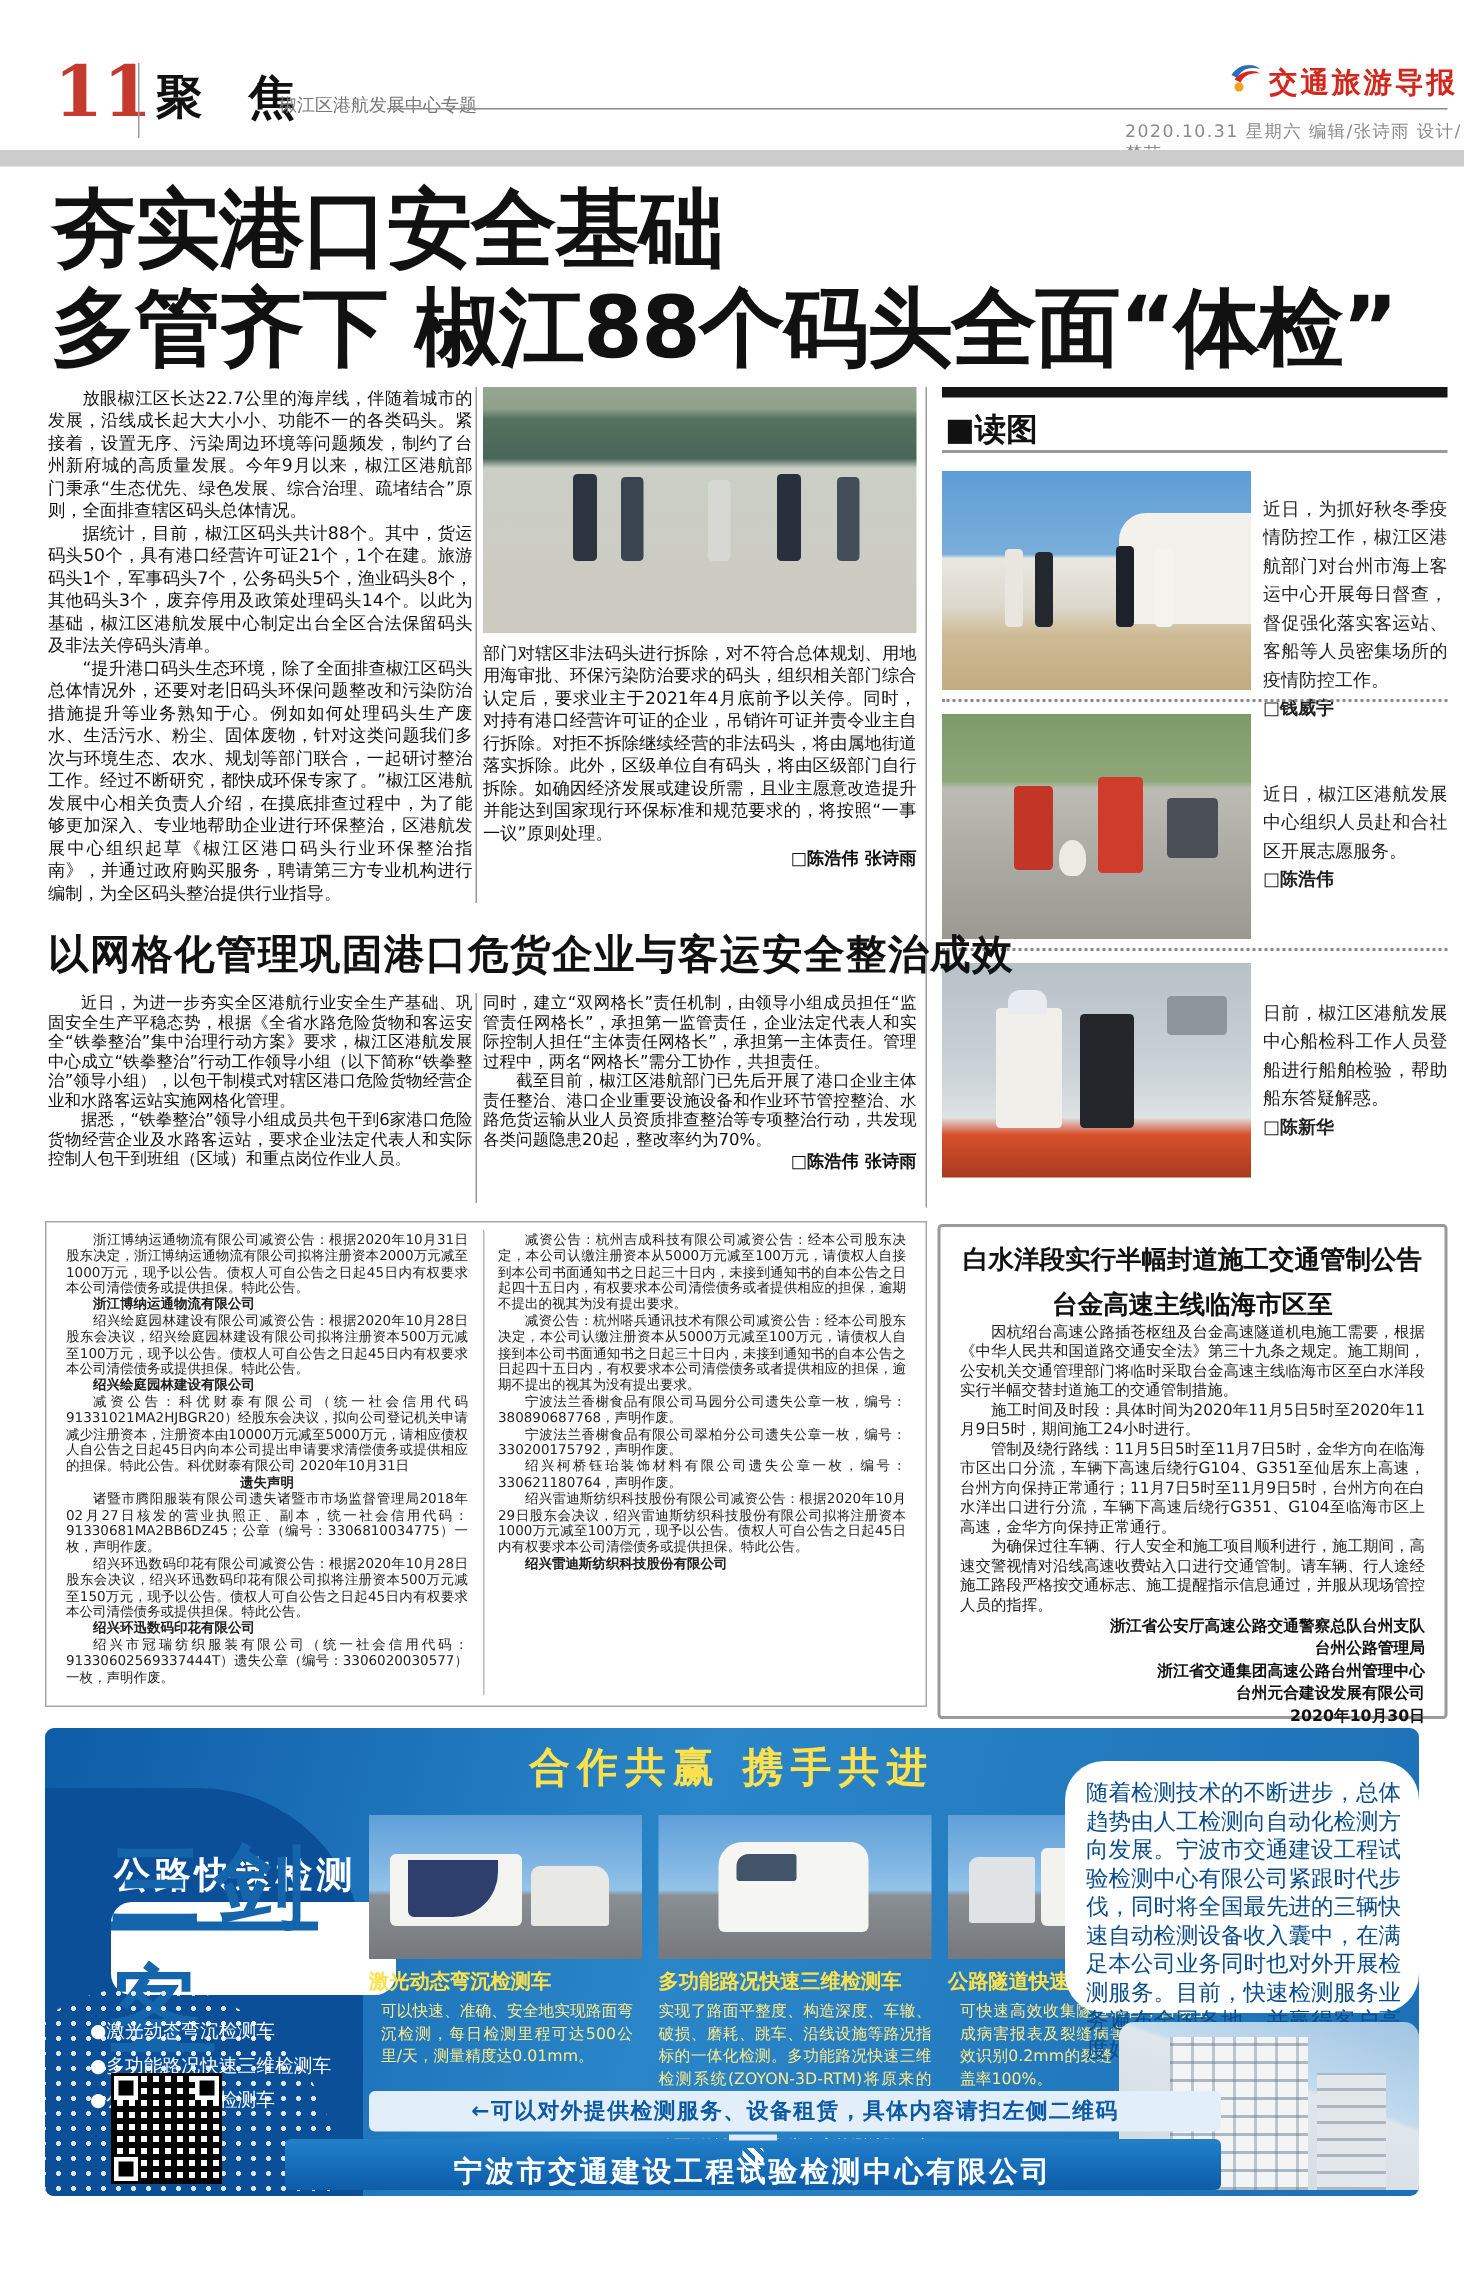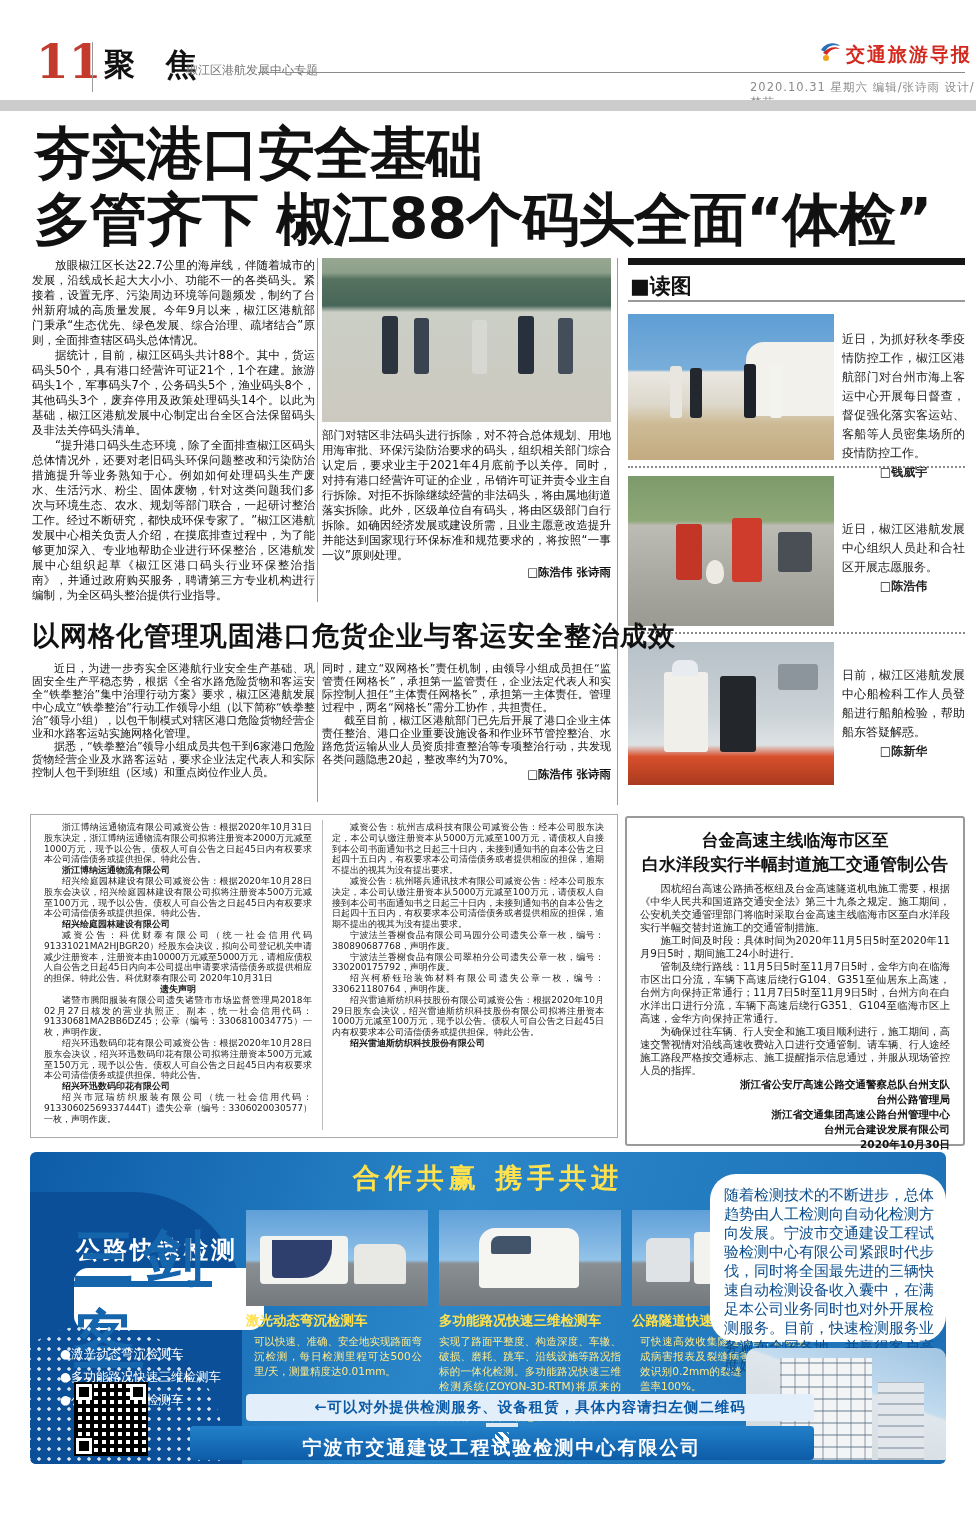--- a/index.html
+++ b/index.html
@@ -22,21 +22,21 @@
   .bodytx{font-size:11.5px;line-height:15px;}
   .bodytx2{font-size:11px;line-height:13px;}
   .byline{text-align:right;font-weight:bold;font-size:11.5px;margin-top:2px;}
   .vrule{width:1px;background:#9a9a9a;}
   
   .blackbar{background:#151515;}
   .duTitle{font-size:21px;font-weight:900;}
   .grayrule{background:#999;}
   .dotsep{border-top:2px dotted #8a8a8a;height:0;}
   .cap{font-size:12px;line-height:19px;color:#222;}
-  .capby{text-align:center;font-weight:bold;font-size:12px;}
+  .capby{text-align:left;font-weight:bold;font-size:12px;}
   
   .h2ttl{font-size:27px;font-weight:900;letter-spacing:1px;white-space:nowrap;}
   
   .notbox{border:1px solid #a8a8a8;}
   .ntx{font-size:9px;line-height:10.8px;color:#222;}
   .ntx p{text-indent:2em;}
   .ntx p.n-head{text-align:center;text-indent:0;font-weight:bold;}
   .ntx p.n-sig{font-weight:bold;}
   .gzbox{border:2px solid #9a9a9a;border-radius:3px;background:#fff;}
   .gzttl{font-size:17px;font-weight:900;text-align:center;line-height:24px;}
@@ -192,22 +192,22 @@
   <p>减资公告：杭州吉成科技有限公司减资公告：经本公司股东决定，本公司认缴注册资本从5000万元减至100万元，请债权人自接到本公司书面通知书之日起三十日内，未接到通知书的自本公告之日起四十五日内，有权要求本公司清偿债务或者提供相应的担保，逾期不提出的视其为没有提出要求。</p>
   <p>减资公告：杭州嗒兵通讯技术有限公司减资公告：经本公司股东决定，本公司认缴注册资本从5000万元减至100万元，请债权人自接到本公司书面通知书之日起三十日内，未接到通知书的自本公告之日起四十五日内，有权要求本公司清偿债务或者提供相应的担保，逾期不提出的视其为没有提出要求。</p>
   <p>宁波法兰香榭食品有限公司马园分公司遗失公章一枚，编号：380890687768，声明作废。</p>
   <p>宁波法兰香榭食品有限公司翠柏分公司遗失公章一枚，编号：330200175792，声明作废。</p>
   <p>绍兴柯桥钰珆装饰材料有限公司遗失公章一枚，编号：330621180764，声明作废。</p>
   <p>绍兴雷迪斯纺织科技股份有限公司减资公告：根据2020年10月29日股东会决议，绍兴雷迪斯纺织科技股份有限公司拟将注册资本1000万元减至100万元，现予以公告。债权人可自公告之日起45日内有权要求本公司清偿债务或提供担保。特此公告。</p>
   <p class="n-sig">绍兴雷迪斯纺织科技股份有限公司</p>
 </div>
 
 <div class="abs gzbox" style="left:625px;top:816px;width:340px;height:330px;box-sizing:border-box;padding:10px 13px;">
+  <div class="gzttl" style="margin-bottom:6px;">白水洋段实行半幅封道施工交通管制公告</div>
   <div class="gzttl">台金高速主线临海市区至</div>
-  <div class="gzttl" style="margin-bottom:6px;">白水洋段实行半幅封道施工交通管制公告</div>
   <div class="gztx jus">
     <p>因杭绍台高速公路插苍枢纽及台金高速隧道机电施工需要，根据《中华人民共和国道路交通安全法》第三十九条之规定。施工期间，公安机关交通管理部门将临时采取台金高速主线临海市区至白水洋段实行半幅交替封道施工的交通管制措施。</p>
     <p>施工时间及时段：具体时间为2020年11月5日5时至2020年11月9日5时，期间施工24小时进行。</p>
     <p>管制及绕行路线：11月5日5时至11月7日5时，金华方向在临海市区出口分流，车辆下高速后绕行G104、G351至仙居东上高速，台州方向保持正常通行；11月7日5时至11月9日5时，台州方向在白水洋出口进行分流，车辆下高速后绕行G351、G104至临海市区上高速，金华方向保持正常通行。</p>
     <p>为确保过往车辆、行人安全和施工项目顺利进行，施工期间，高速交警视情对沿线高速收费站入口进行交通管制。请车辆、行人途经施工路段严格按交通标志、施工提醒指示信息通过，并服从现场管控人员的指挥。</p>
   </div>
   <div class="gzsig">浙江省公安厅高速公路交通警察总队台州支队</div>
   <div class="gzsig">台州公路管理局</div>
   <div class="gzsig">浙江省交通集团高速公路台州管理中心</div>
   <div class="gzsig">台州元合建设发展有限公司</div>

